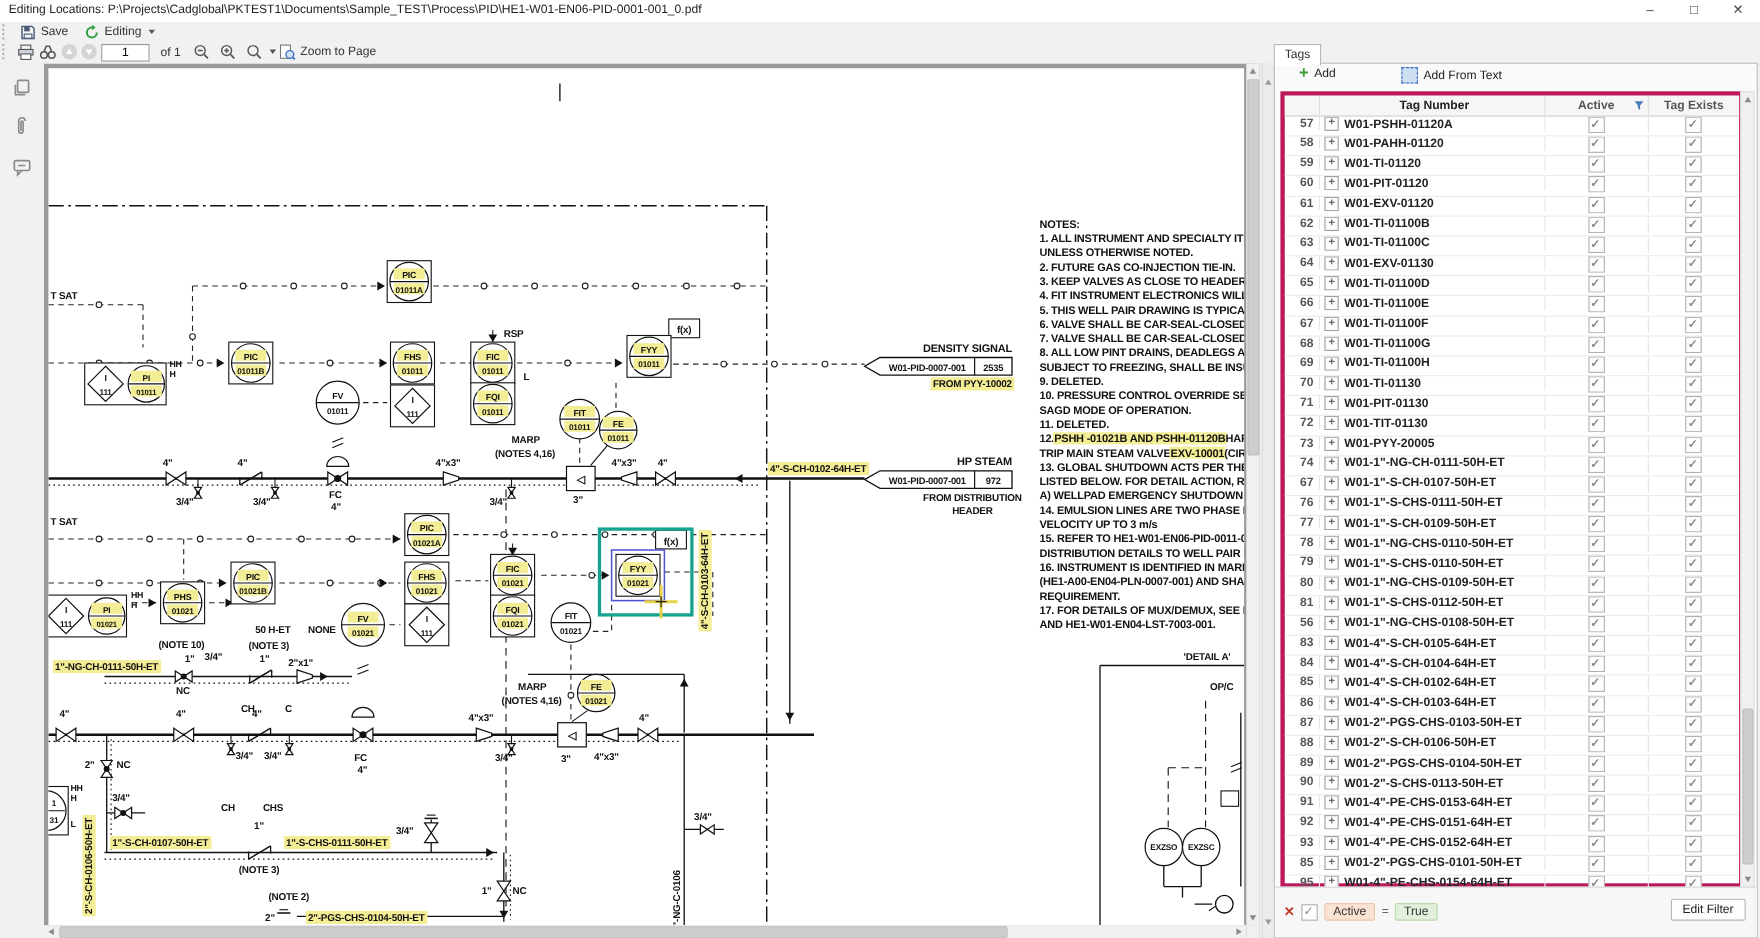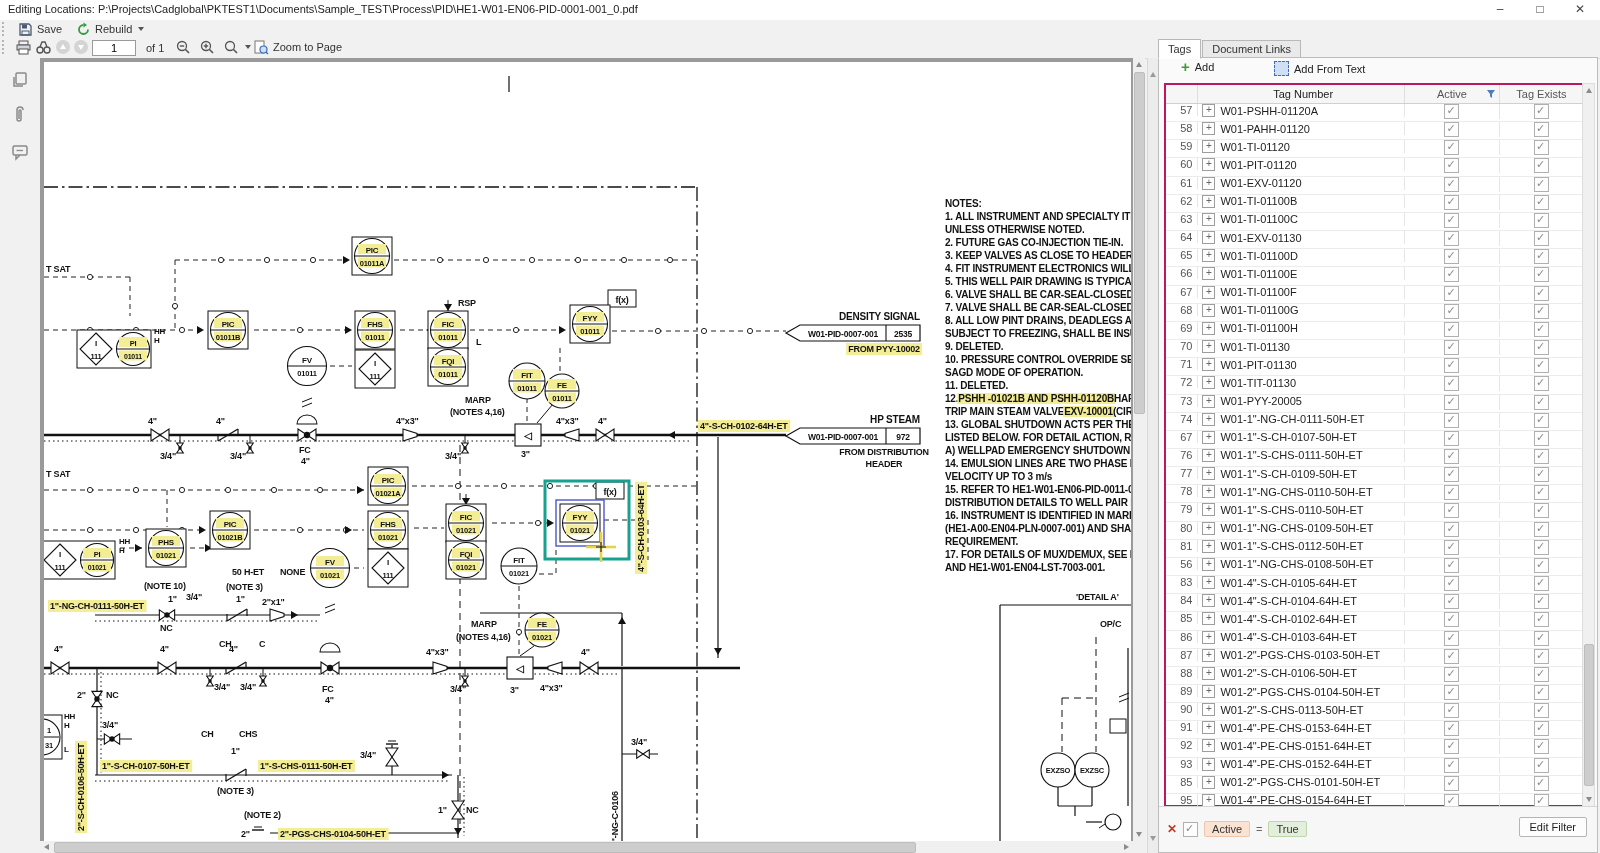--- a/index.html
+++ b/index.html
@@ -27,30 +27,30 @@
   .side-ic{position:absolute;left:10px;width:20px;height:20px;}
   
   #viewer{position:absolute;left:40px;top:58px;width:1105px;height:795px;background:#9a9a9a;}
   #dwg{position:absolute;left:0;top:0;}
   .sbar{position:absolute;background:#f0f0f0;}
   .sthumb{position:absolute;background:#cdcdcd;border:1px solid #bdbdbd;border-radius:2px;}
   .sarrow{position:absolute;width:0;height:0;}
   
   #strip{position:absolute;left:1147px;top:58px;width:10px;height:795px;background:#ececec;border-left:1px solid #d8d8d8;border-right:1px solid #d8d8d8;}
   
-  #tabs{position:absolute;left:1158px;top:40px;height:18px;display:flex;align-items:center;}
+  #tabs{position:absolute;left:1158px;top:40px;height:18px;display:flex;align-items:flex-start;flex-direction:column;}
   .tab{height:17px;line-height:17px;padding:0 9px;font-size:11px;border:1px solid #b8b8b8;background:#e9e9e9;color:#333;margin-right:1px;}
   .tab.active{background:#fff;height:18px;line-height:18px;border-bottom:1px solid #fff;position:relative;z-index:2;}
   #panel{position:absolute;left:1158px;top:57px;width:440px;height:796px;background:#fafafa;border:1px solid #bdbdbd;box-sizing:border-box;z-index:1;}
   #panel-toolbar{position:absolute;left:0;top:0;width:100%;height:24px;}
   .ptool{position:absolute;top:3px;display:flex;align-items:center;gap:5px;font-size:11px;color:#222;}
   .plus{color:#3f9c35;font-size:15px;font-weight:bold;line-height:12px;}
   .selicon{width:13px;height:13px;border:1.5px dashed #3a6cc0;background:#cfe0f5;display:inline-block;}
   
-  #grid{position:absolute;left:5px;top:25px;width:421px;height:724px;background:#fff;border:2px solid #be185d;box-sizing:border-box;}
+  #grid{position:absolute;left:5px;top:25px;width:421px;height:724px;background:#fff;border:4px solid #be185d;box-sizing:border-box;font-weight:bold;}
   .hrow{display:flex;height:18px;background:#f6f6f6;border-bottom:1px solid #d0d0d0;color:#555;}
   .hcell{border-right:1px solid #dedede;display:flex;align-items:center;justify-content:center;font-size:11px;position:relative;}
   .row{display:flex;height:17.17px;border-bottom:1px solid #ececec;align-items:flex-start;}
   .cell{border-right:1px solid #e6e6e6;display:flex;align-items:center;font-size:11px;overflow:hidden;white-space:nowrap;}
   .c-num{width:27px;justify-content:flex-end;padding-right:5px;color:#555;}
   .c-tag{width:206px;padding-left:4px;gap:5px;color:#222;}
   .c-act{width:96px;justify-content:center;}
   .c-ex{width:85px;justify-content:center;border-right:none;}
   .row.selected{background:#ececec;}
   .row.selected .c-act,.row.selected .c-ex{background:#d2d2d2;}
@@ -93,21 +93,21 @@
       </span>
       <span>Save</span>
     </div>
     <div class="tbtn" style="left:72px">
       <span class="icon16">
         <svg width="15" height="15" viewBox="0 0 15 15">
             <path d="M12 7.5 A4.5 4.5 0 1 1 7.5 3" fill="none" stroke="#2e9e3e" stroke-width="1.8"></path>
             <path d="M7.5 0.5 L11 3 L7.5 5.5 Z" fill="#2e9e3e"></path>
           </svg>
       </span>
-      <span>Rebuild</span>
+      <span>Editing</span>
       <span class="caret"></span>
     </div>
   </div>
 
   <div id="tb2">
     <div class="grip"></div>
     <div class="tbtn" style="left:12px">
       <svg width="15" height="15" viewBox="0 0 15 15">
           <rect x="3" y="1" width="9" height="4" fill="none" stroke="#555"></rect>
           <rect x="1" y="5" width="13" height="5" fill="#cfd6de" stroke="#555"></rect>

